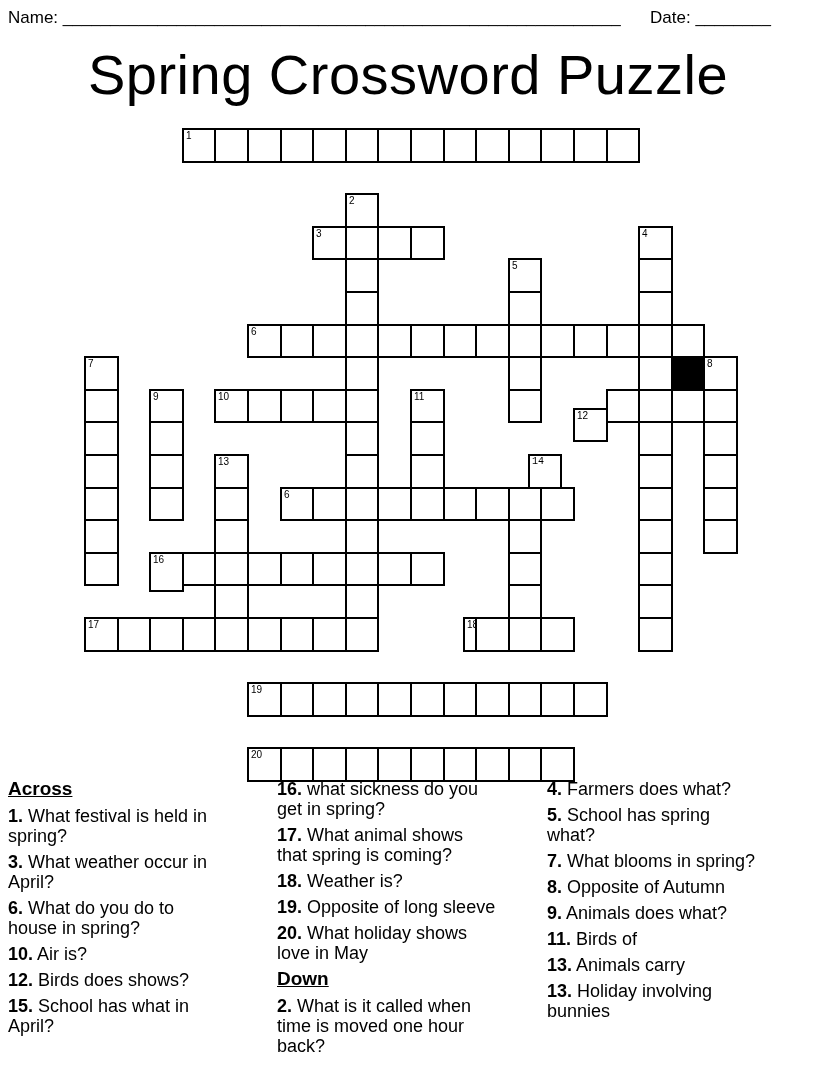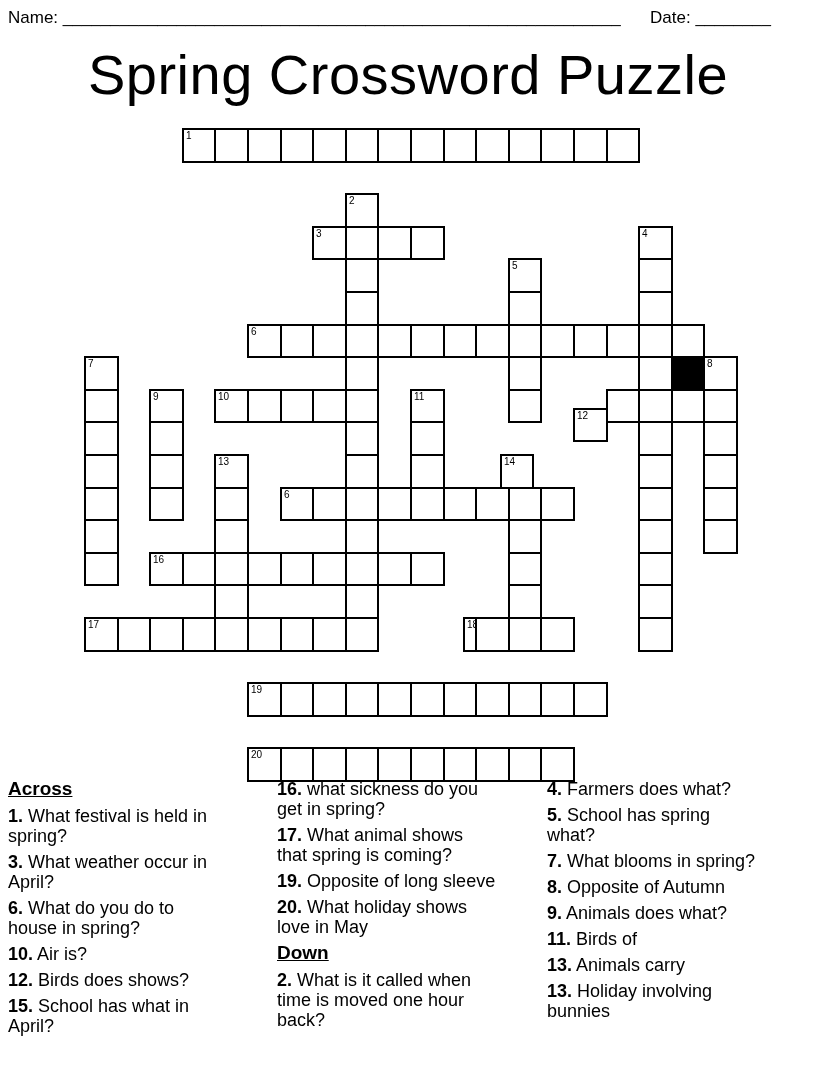--- a/index.html
+++ b/index.html
@@ -169,37 +169,37 @@
       <div class="cell" style="left: 606px; top: 389px; width: 34px; height: 34px;"></div>
       <div class="cell" style="left: 671px; top: 389px; width: 34px; height: 34px;"></div>
       <div class="cell" style="left: 214px; top: 454px; width: 35px; height: 35px;">
         <span class="cellnum">13</span>
       </div>
       <div class="cell" style="left: 214px; top: 487px; width: 35px; height: 34px;"></div>
       <div class="cell" style="left: 214px; top: 519px; width: 35px; height: 35px;"></div>
       <div class="cell" style="left: 214px; top: 552px; width: 35px; height: 34px;"></div>
       <div class="cell" style="left: 214px; top: 584px; width: 35px; height: 35px;"></div>
       <div class="cell" style="left: 214px; top: 617px; width: 35px; height: 35px;"></div>
-      <div class="cell" style="left: 500px; top: 454px; width: 34px; height: 35px;">
+      <div class="cell" style="left: 528px; top: 454px; width: 34px; height: 35px; font-family: Liberation Mono, monospace;">
         <span class="cellnum">14</span>
       </div>
       <div class="cell" style="left: 508px; top: 487px; width: 34px; height: 34px;"></div>
       <div class="cell" style="left: 508px; top: 519px; width: 34px; height: 35px;"></div>
       <div class="cell" style="left: 508px; top: 552px; width: 34px; height: 34px;"></div>
       <div class="cell" style="left: 508px; top: 584px; width: 34px; height: 35px;"></div>
       <div class="cell" style="left: 508px; top: 617px; width: 34px; height: 35px;"></div>
       <div class="cell" style="left: 280px; top: 487px; width: 34px; height: 34px;">
         <span class="cellnum">6</span>
       </div>
       <div class="cell" style="left: 312px; top: 487px; width: 35px; height: 34px;"></div>
       <div class="cell" style="left: 377px; top: 487px; width: 35px; height: 34px;"></div>
       <div class="cell" style="left: 443px; top: 487px; width: 34px; height: 34px;"></div>
       <div class="cell" style="left: 475px; top: 487px; width: 35px; height: 34px;"></div>
       <div class="cell" style="left: 540px; top: 487px; width: 35px; height: 34px;"></div>
-      <div class="cell" style="left: 149px; top: 552px; width: 35px; height: 34px;">
+      <div class="cell" style="left: 149px; top: 552px; width: 35px; height: 40px;">
         <span class="cellnum">16</span>
       </div>
       <div class="cell" style="left: 182px; top: 552px; width: 34px; height: 34px;"></div>
       <div class="cell" style="left: 247px; top: 552px; width: 35px; height: 34px;"></div>
       <div class="cell" style="left: 280px; top: 552px; width: 34px; height: 34px;"></div>
       <div class="cell" style="left: 312px; top: 552px; width: 35px; height: 34px;"></div>
       <div class="cell" style="left: 377px; top: 552px; width: 35px; height: 34px;"></div>
       <div class="cell" style="left: 410px; top: 552px; width: 35px; height: 34px;"></div>
       <div class="cell" style="left: 84px; top: 617px; width: 35px; height: 35px;">
         <span class="cellnum">17</span>
@@ -254,20 +254,21 @@
       <div class="clue"><span class="cnum">10.</span><span class="ctext"> Air is?</span></div>
       <div class="clue"><span class="cnum">12.</span><span class="ctext"> Birds does shows?</span></div>
       <div class="clue"><span class="cnum">15.</span><span class="ctext"> School has what in
 April?</span></div>
     </div>
   <div class="clue-col" id="col2">
       <div class="clue"><span class="cnum">16.</span><span class="ctext"> what sickness do you
 get in spring?</span></div>
       <div class="clue"><span class="cnum">17.</span><span class="ctext"> What animal shows
 that spring is coming?</span></div>
+      <div class="clue"><span class="cnum">18.</span><span class="ctext"> Weather is?</span></div>
       <div class="clue"><span class="cnum">19.</span><span class="ctext"> Opposite of long sleeve</span></div>
       <div class="clue"><span class="cnum">20.</span><span class="ctext"> What holiday shows
 love in May</span></div>
       <div class="clue-heading">Down</div>
       <div class="clue"><span class="cnum">2.</span><span class="ctext"> What is it called when
 time is moved one hour
 back?</span></div>
     </div>
   <div class="clue-col" id="col3">
       <div class="clue"><span class="cnum">4.</span><span class="ctext"> Farmers does what?</span></div>

